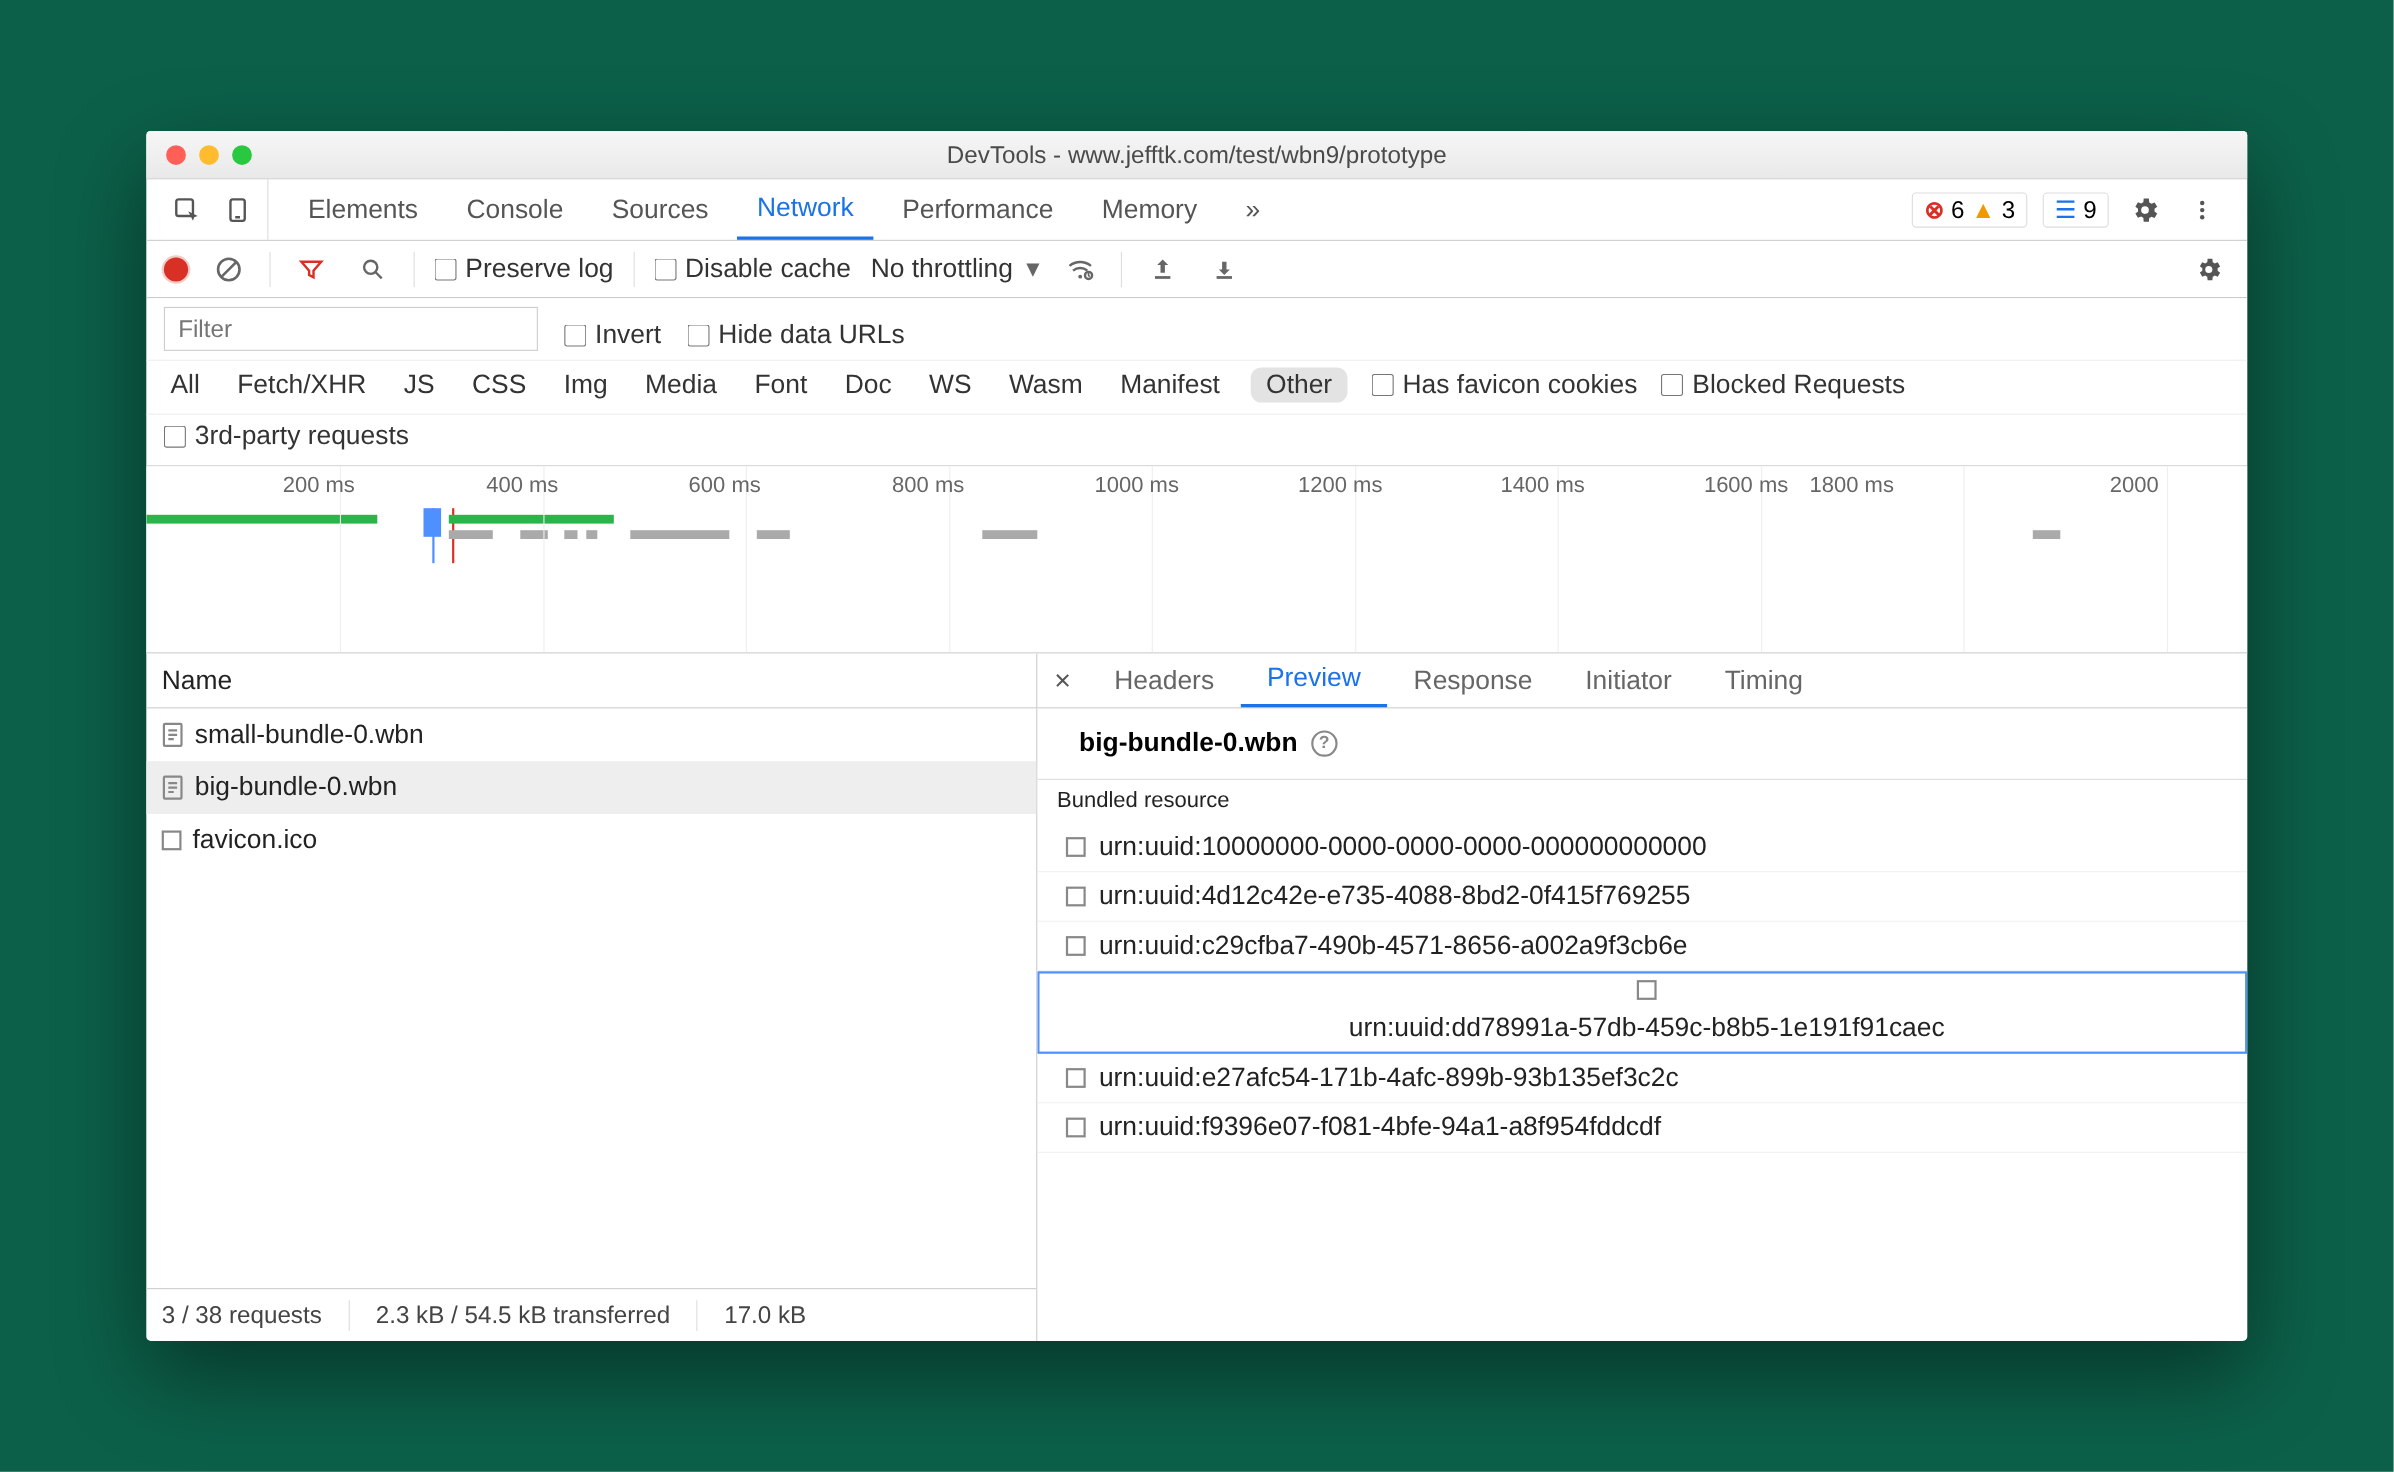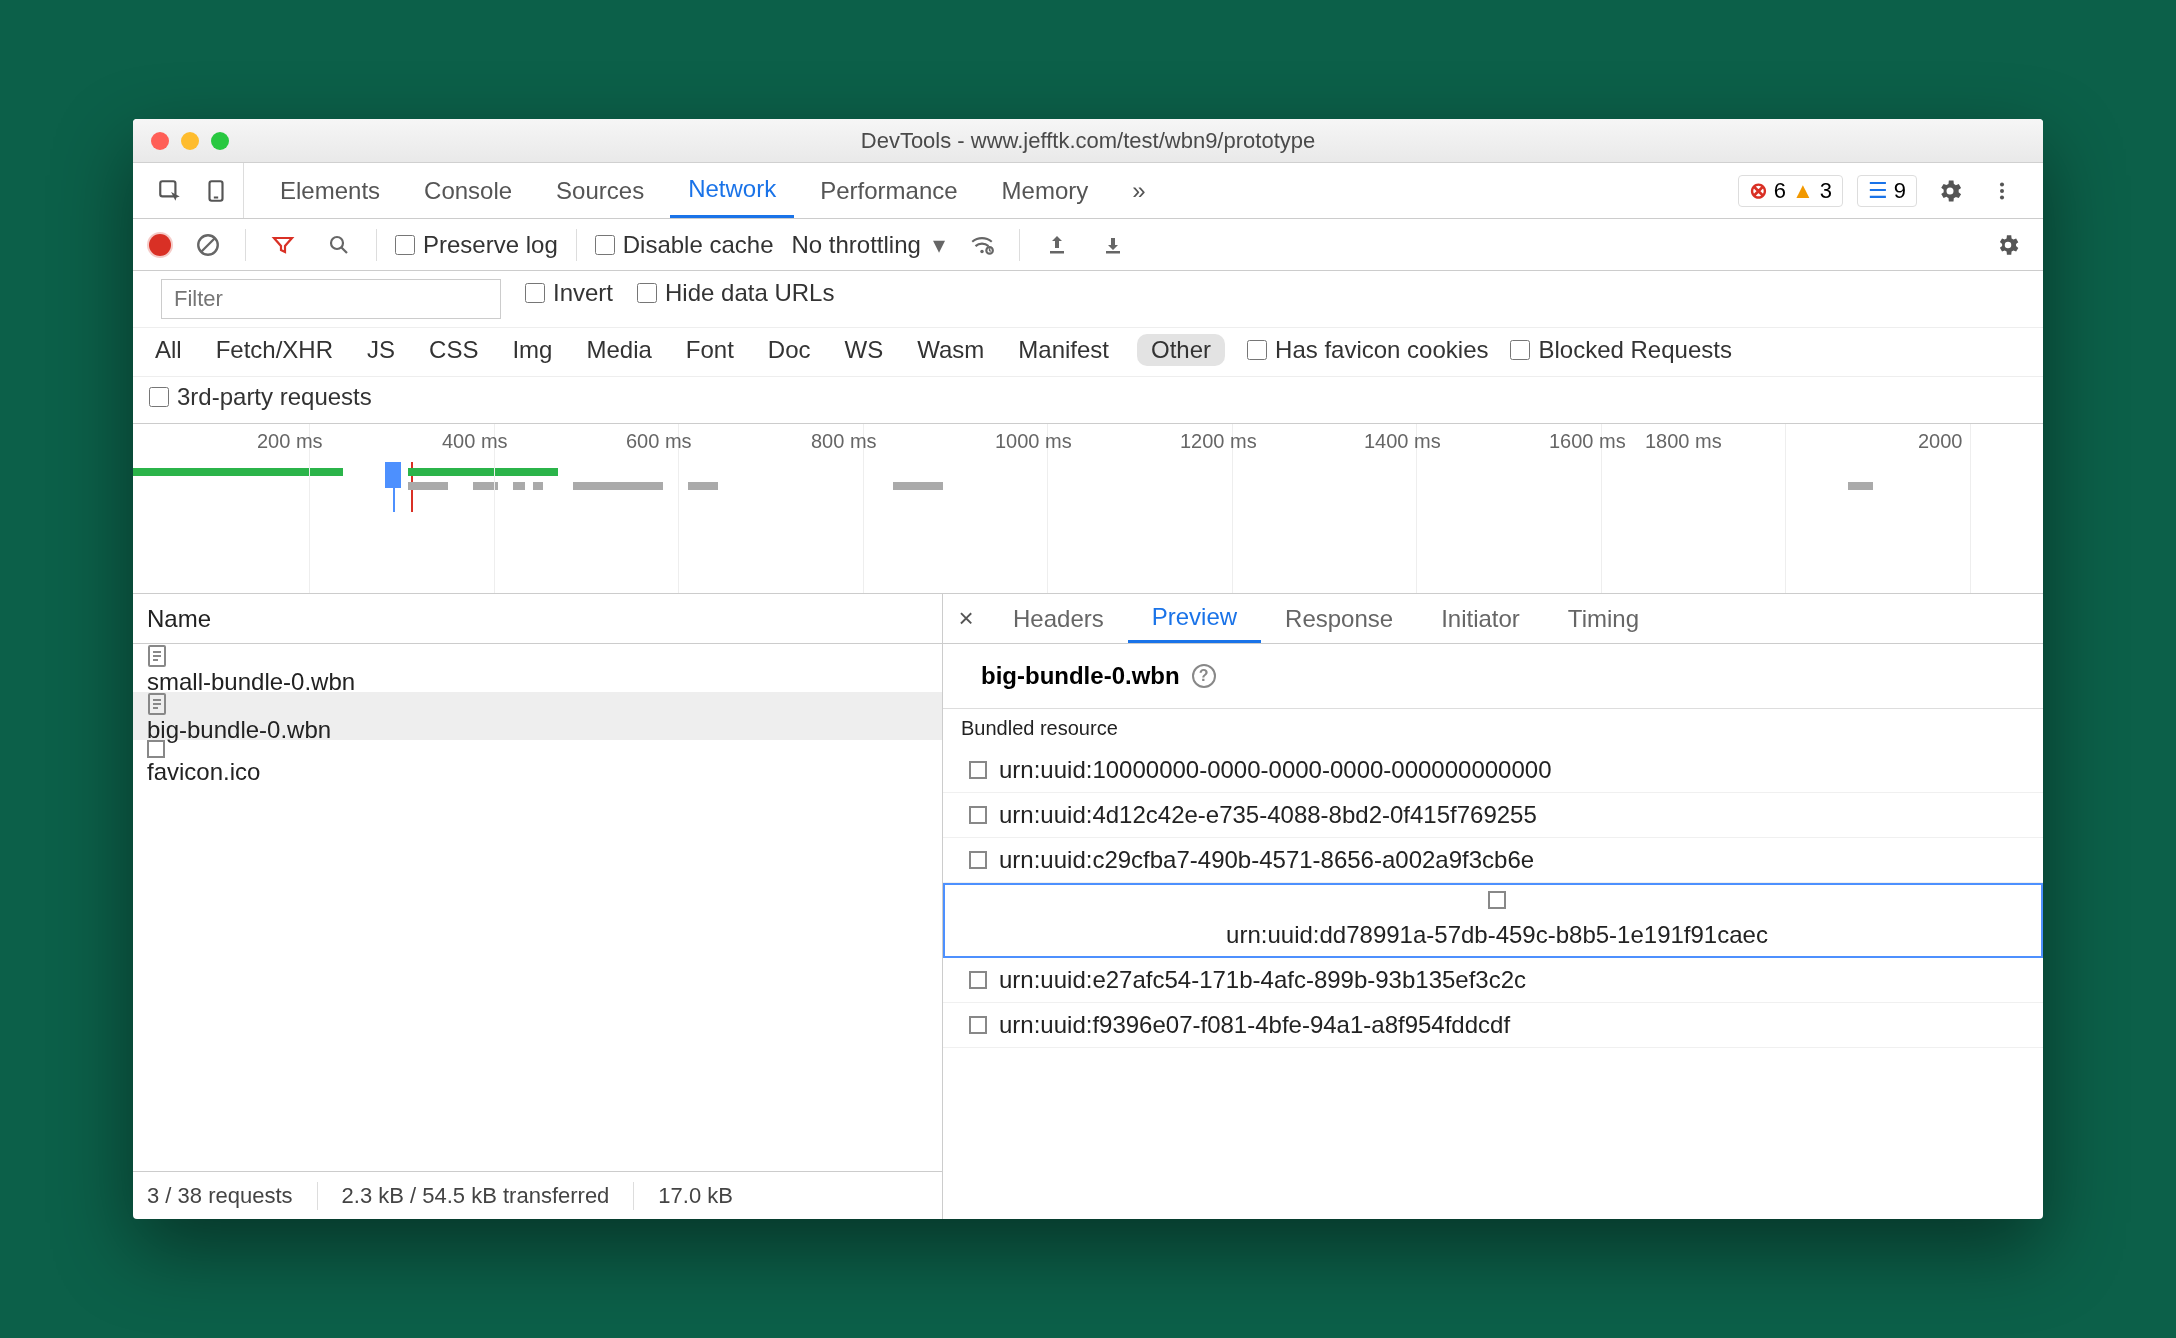--- a/index.html
+++ b/index.html
@@ -72,22 +72,22 @@
   .rec-dot { width:22px; height:22px; border-radius:50%; background:#d93025; box-shadow:0 0 0 2px rgba(217,48,37,.25); }
   .clear-icon, .search-icon, .upload-icon, .download-icon, .net-icon { color:#555; }
   .filter-icon { color:#d93025; }
   .sep { width:1px; height:32px; background:#ddd; }
   .cbwrap { display:flex; align-items:center; gap:8px; font-size:24px; color:#333; }
   .cbwrap input { width:20px; height:20px; }
   .toolbar .gear-right { margin-left:auto; }
   .throttle { display:flex; align-items:center; gap:12px; font-size:24px; color:#333; }
   
   .filterrow {
-    display:flex; align-items:flex-start; gap:24px;
-    padding:8px 28px; border-bottom:1px solid #eee;
+    display:flex; align-items:flex-end; gap:24px;
+    padding:8px 16px; border-bottom:1px solid #eee;
   }
   .filterrow input[type=text]{
     width:340px; height:40px; border:1px solid #ccc; font-size:22px; padding:0 12px;
   }
   .typerow {
     display:flex; align-items:center; gap:22px;
     padding:6px 16px 10px;
     border-bottom:1px solid #eee;
     flex-wrap:wrap;
     font-size:24px; color:#333;
@@ -105,21 +105,21 @@
   .bars { position:absolute; left:0; right:0; top:38px; height:50px; }
   .greenbar { position:absolute; height:8px; background:#2bb44a; top:6px; }
   .greybar { position:absolute; height:8px; background:#aaa; top:20px; }
   .bluehandle { position:absolute; width:16px; height:26px; background:#4d90fe; top:0; }
   .vred { position:absolute; width:2px; top:0; bottom:0; background:#d93025; }
   .vblue { position:absolute; width:2px; top:0; bottom:0; background:#4d90fe; }
   
   .split { display:flex; flex:1; min-height:0; }
   .leftpane { width:810px; display:flex; flex-direction:column; border-right:1px solid #ccc; }
   .colhead { height:50px; display:flex; align-items:center; padding:0 14px; border-bottom:1px solid #ccc; font-size:24px; color:#222; }
-  .rowitem { height:48px; display:flex; padding:0 14px; font-size:24px; color:#222; cursor:pointer;flex-direction:column; }
+  .rowitem { height:48px; display:flex; align-items:center; gap:10px; padding:0 14px; font-size:24px; color:#222; cursor:pointer; }
   .rowitem.selected { background:#eee; }
   .docicon { width:20px; height:24px; display:inline-block; }
   .smallsq { width:18px; height:18px; border:2px solid #888; display:inline-block; }
   .status { margin-top:auto; height:48px; border-top:1px solid #ccc; display:flex; align-items:center; gap:24px; padding:0 14px; font-size:22px; color:#444; }
   .status .s-sep { width:1px; height:28px; background:#ddd; }
   
   .rightpane { flex:1; display:flex; flex-direction:column; min-width:0; }
   .detailtabs { height:50px; display:flex; align-items:center; border-bottom:1px solid #ccc; }
   .closex { width:46px; text-align:center; color:#555; font-size:26px; cursor:pointer; }
   .dtab { font-size:24px; color:#666; padding:0 24px; height:100%; display:flex; align-items:center; cursor:pointer; }

